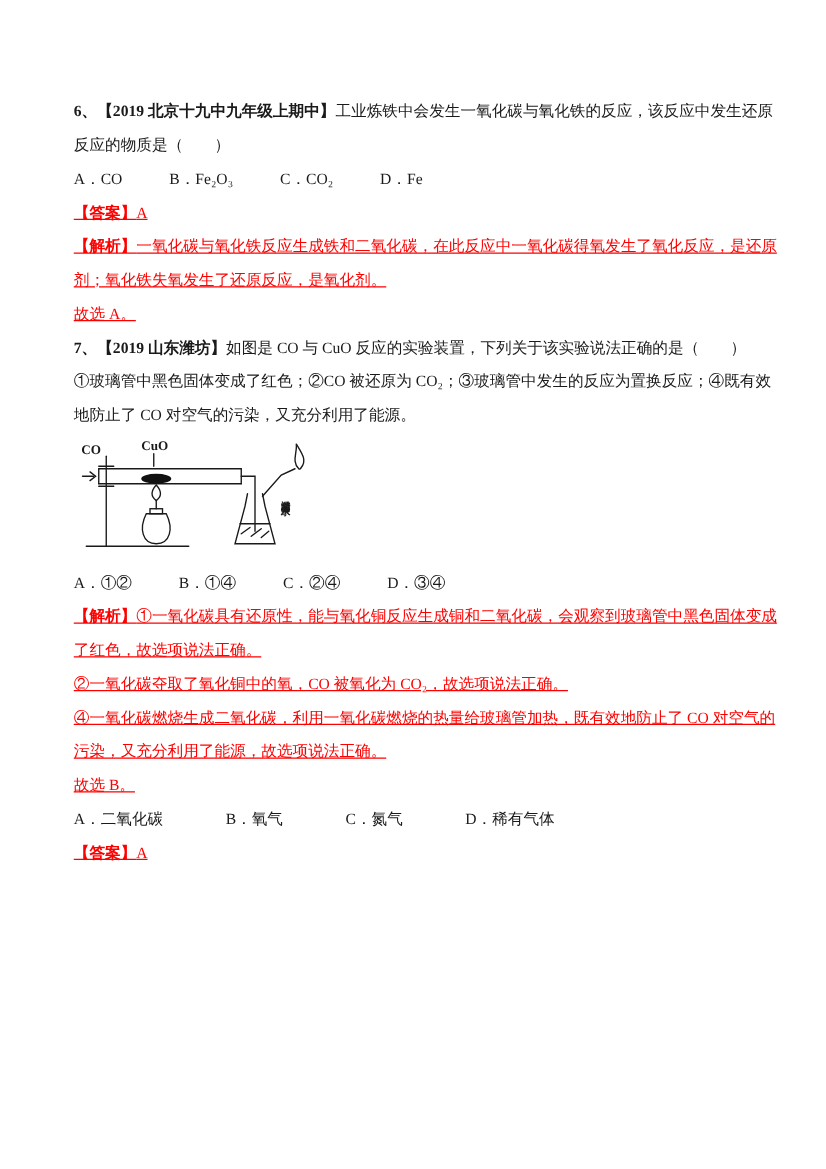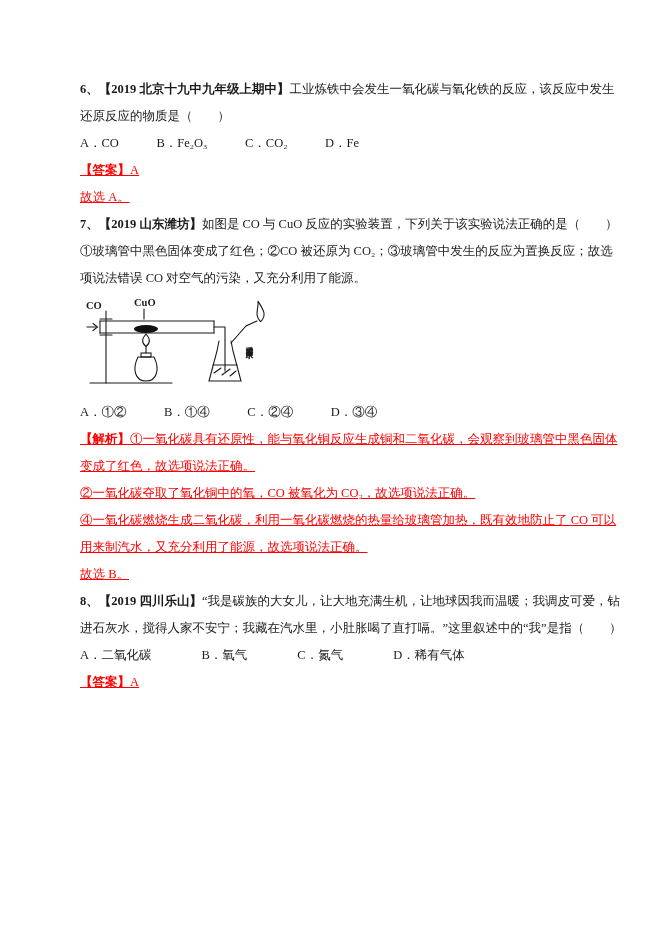--- a/index.html
+++ b/index.html
@@ -1,42 +1,43 @@
 <!DOCTYPE html>
 <html><head>
 <meta charset="utf-8">
 <style>
   html,body{margin:0;padding:0;}
   body{width:661px;height:935px;background:#ffffff;color:#1a1a1a;
        font-family:"Liberation Serif","DejaVu Serif",serif;}
-  .page{box-sizing:border-box;width:661px;height:935px;padding:76px 39px 10px 80px;overflow:hidden;}
+  .page{box-sizing:border-box;width:661px;height:935px;padding:76px 39px 10px 59px;overflow:hidden;}
   .page p{margin:0;font-size:12.5px;line-height:27px;}
   .bold{font-weight:bold;}
   .red{color:#fe0000;text-decoration:underline;}
   .nowrap{white-space:nowrap;}
   .diagram{position:relative;width:230px;height:104px;margin:1px 0 2px 4px;font-weight:bold;}
   .vlabel{position:absolute;left:161px;top:47px;writing-mode:vertical-rl;text-orientation:upright;
           font-size:7.5px;line-height:9px;letter-spacing:1px;color:#1a1a1a;}
   .svgtext{font-size:10.5px;fill:#1a1a1a;font-family:"Liberation Serif",serif;}
 </style>
 </head>
 <body>
 
 <div class="page">
 
   <section>
     <p><span class="bold">6、</span><span class="bold">【2019 北京十九中九年级上期中】</span><span>工业炼铁中会发生一氧化碳与氧化铁的反应，该反应中发生还原反应的物质是（　　）</span></p>
     <p>A．CO　　　B．Fe₂O₃　　　C．CO₂　　　D．Fe</p>
     <p class="red"><span class="bold">【答案】</span><span>A</span></p>
+    <p class="red"><span class="bold">【解析】</span><span>一氧化碳与氧化铁反应生成铁和二氧化碳，在此反应中一氧化碳得氧发生了氧化反应，是还原剂；氧化铁失氧发生了还原反应，是氧化剂。</span></p>
     <p class="red">故选 A。</p>
   </section>
 
   <section>
     <p><span class="bold">7、</span><span class="bold">【2019 山东潍坊】</span><span>如图是 CO 与 CuO 反应的实验装置，下列关于该实验说法正确的是（　　）</span></p>
-    <p>①玻璃管中黑色固体变成了红色；②CO 被还原为 CO₂；③玻璃管中发生的反应为置换反应；故选项说法错误 CO 对空气的污染，又充分利用了能源。</p>
+    <p>①玻璃管中黑色固体变成了红色；②CO 被还原为 CO₂；③玻璃管中发生的反应为置换反应；④既有效地防止了 CO 对空气的污染，又充分利用了能源。</p>
 
     <div class="diagram">
       <svg width="230" height="104" viewBox="0 0 230 104">
         <g stroke="#1a1a1a" stroke-width="1.1" fill="none" stroke-linecap="round">
 
           <line x1="3" y1="34" x2="12" y2="34"></line>
           <polyline points="9,30.5 13.5,34 9,37.5"></polyline>
 
           <line x1="22" y1="18" x2="22" y2="90"></line>
           <line x1="16" y1="26" x2="28" y2="26"></line>
@@ -69,23 +70,22 @@
         <ellipse cx="62" cy="36" rx="12" ry="4" fill="#111111"></ellipse>
         <text class="svgtext" x="2" y="16">CO</text>
         <text class="svgtext" x="50" y="13">CuO</text>
       </svg>
       <div class="vlabel">澄清的石灰水</div>
     </div>
 
     <p>A．①②　　　B．①④　　　C．②④　　　D．③④</p>
     <p class="red"><span class="bold">【解析】</span><span>①一氧化碳具有还原性，能与氧化铜反应生成铜和二氧化碳，会观察到玻璃管中黑色固体变成了红色，故选项说法正确。</span></p>
     <p class="red">②一氧化碳夺取了氧化铜中的氧，CO 被氧化为 CO₂，故选项说法正确。</p>
-    <p class="red">④一氧化碳燃烧生成二氧化碳，利用一氧化碳燃烧的热量给玻璃管加热，既有效地防止了 CO 可以用来制汽水，又充分利用了能源，故选项说法正确。</p>
+    <p class="red">④一氧化碳燃烧生成二氧化碳，利用一氧化碳燃烧的热量给玻璃管加热，既有效地防止了 CO 对空气的污染，又充分利用了能源，故选项说法正确。</p>
     <p class="red">故选 B。</p>
   </section>
 
   <section>
-    <p><span class="bold">8、</span><span class="bold">【2019 四川乐山】</span><span>“我是碳族的大女儿，让大地充满生机，让地球因我而温暖；我调皮可爱，钻进石灰水，搅得人家不安宁；我藏在汽水里，小肚胀喝了直打嗝。”这里叙述中的“我”是指（　　）</span></p>
     <p>A．二氧化碳　　　　B．氧气　　　　C．氮气　　　　D．稀有气体</p>
     <p class="red"><span class="bold">【答案】</span><span>A</span></p>
   </section>
 
 </div>
 
 </body></html>

